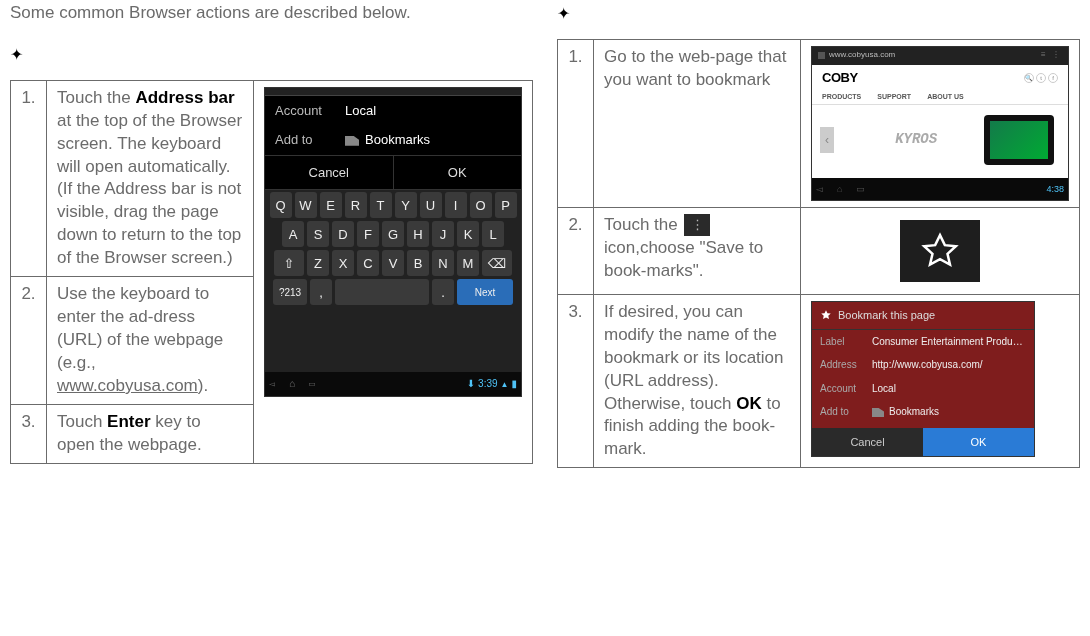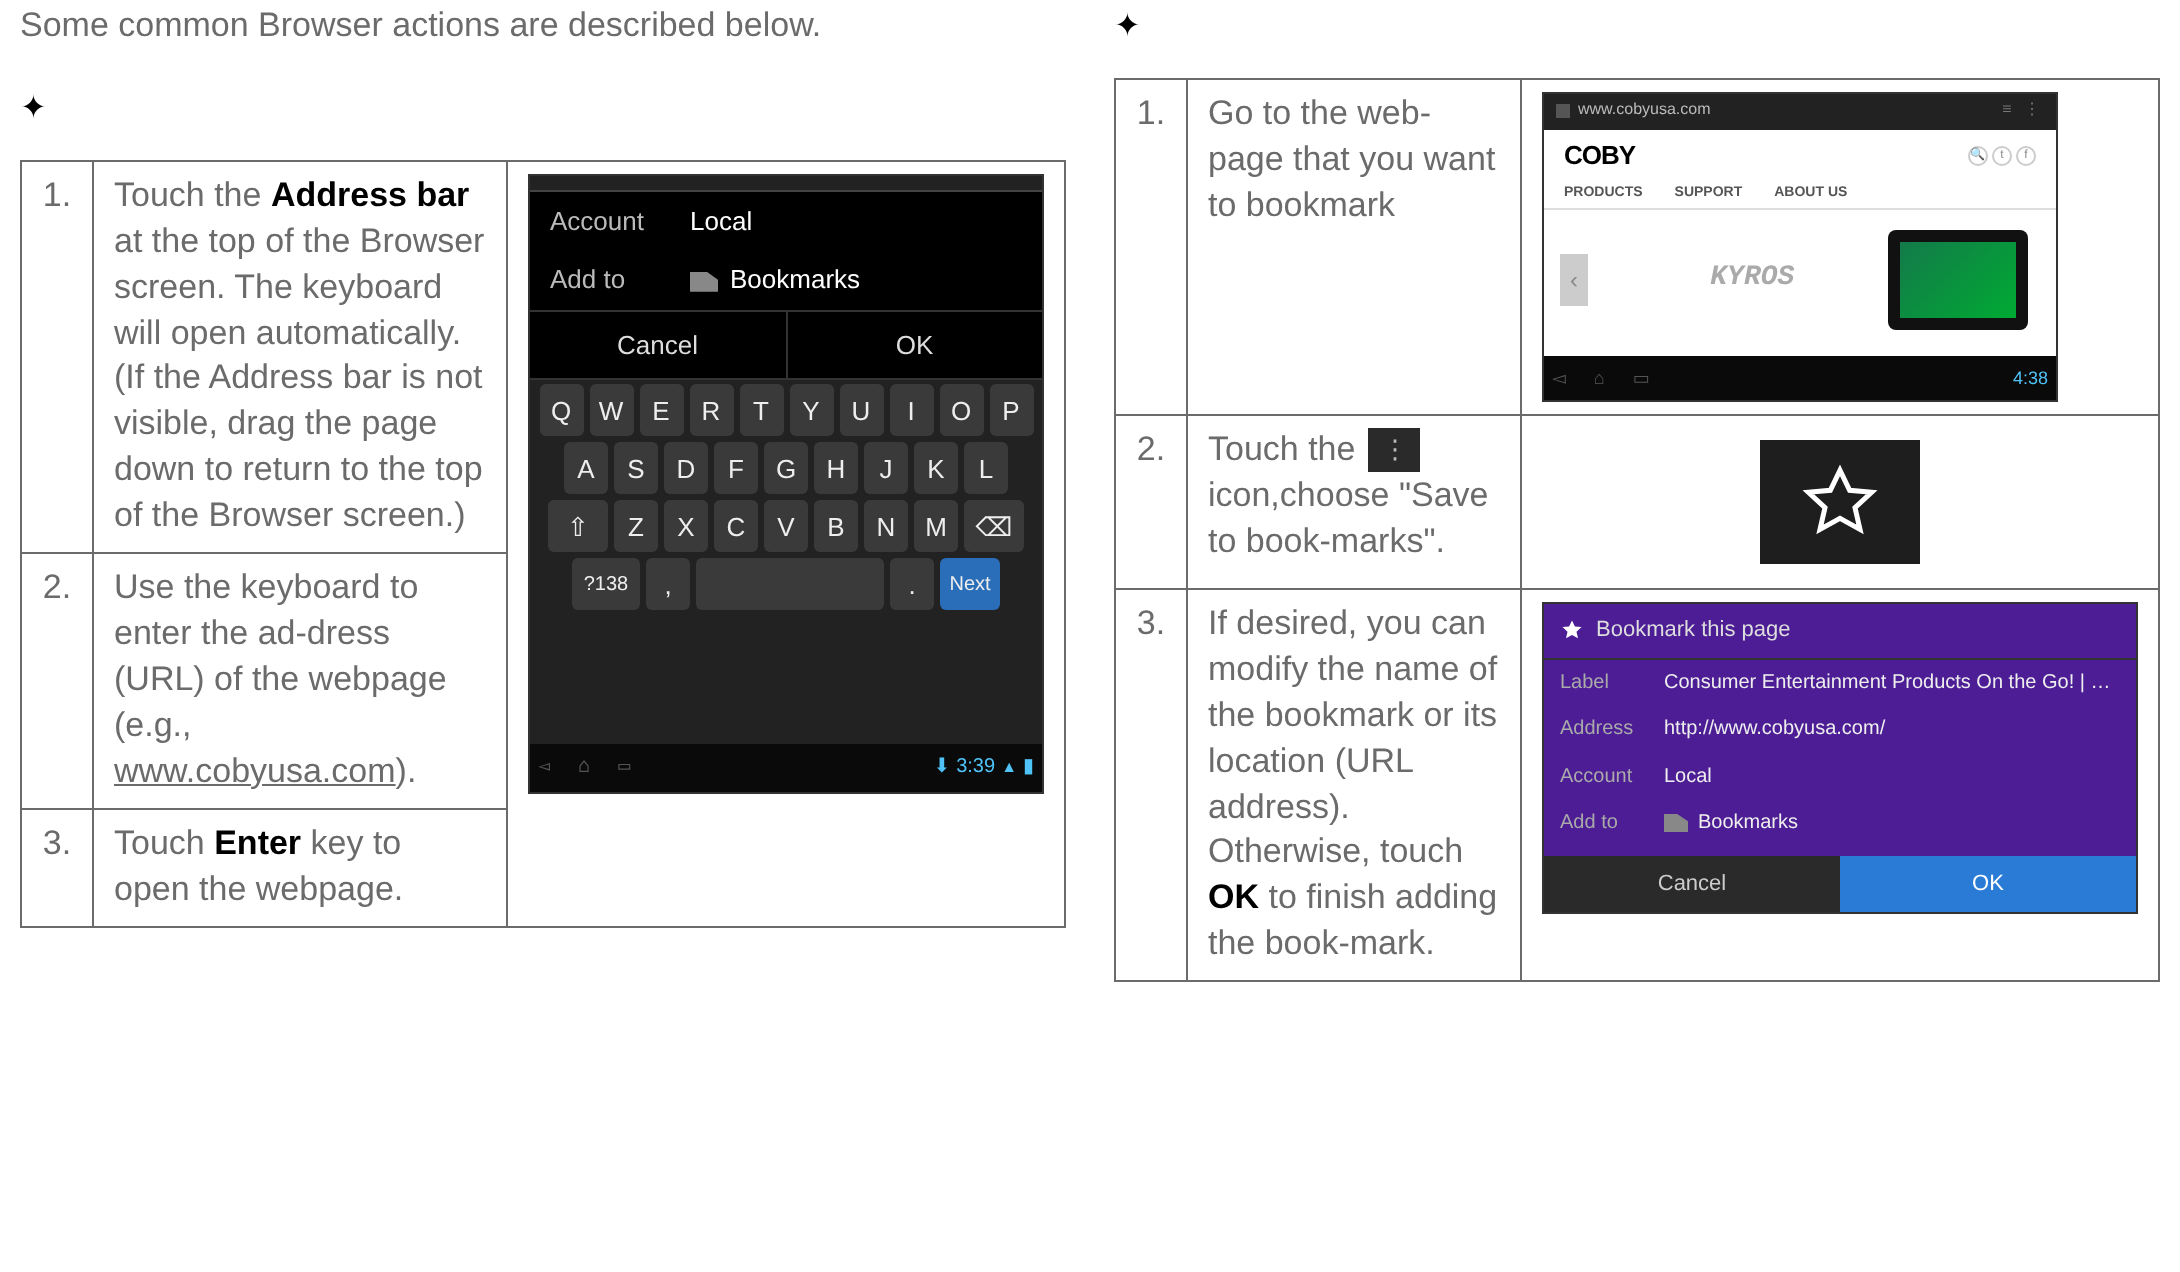--- a/index.html
+++ b/index.html
@@ -55,21 +55,21 @@
   .mock1 .val { color: #fff; }
   .mock1 .bm-icon { display:inline-block; width:14px; height:10px; background:#888; clip-path: polygon(0 0,60% 0,100% 40%,100% 100%,0 100%); margin-right:6px; vertical-align:middle;}
   .mock1 .btns { display:flex; border-top:1px solid #333; border-bottom:1px solid #333; }
   .mock1 .btns div { flex:1; text-align:center; padding:8px 0; color:#ddd; font-size:13px; }
   .mock1 .btns div + div { border-left:1px solid #333; }
   .mock1 .kbd { background:#222; flex:1; display:flex; flex-direction:column; padding:2px; gap:3px;}
   .mock1 .krow { display:flex; gap:3px; justify-content:center; }
   .mock1 .key { background:#3a3a3a; color:#eee; font-size:13px; width:22px; height:26px; display:flex; align-items:center; justify-content:center; border-radius:3px;}
   .mock1 .key.w { width:30px; }
   .mock1 .key.sp { width:94px; }
-  .mock1 .key.next { width:30px; background:#2a6db8; font-size:10px;text-align:right; }
+  .mock1 .key.next { width:56px; background:#2a6db8; font-size:10px;text-align:right; }
   .mock1 .key.sym { width:34px; font-size:10px; }
   .mock1 .key.bk { width:30px; }
   .mock1 .navbar { height:24px; background:#0a0a0a; display:flex; align-items:center; justify-content:space-between; padding:0 4px; font-size:10px;}
   .mock1 .navbar .nbl { display:flex; gap:14px; color:#555;}
   .mock1 .navbar .nbl span { font-family: monospace; }
   .mock1 .navbar .time { color:#4fc3f7; display:flex; align-items:center; gap:3px;}
   .mock1 .navbar .wifi::before { content:"▲"; font-size:8px; color:#4fc3f7;}
 
   
   .mock2 {
@@ -96,21 +96,21 @@
   .mock2 .nav2 { height:22px; background:#0a0a0a; display:flex; align-items:center; justify-content:space-between; padding:0 4px; font-size:9px;}
   .mock2 .nav2 .l { display:flex; gap:14px; color:#555;}
   .mock2 .nav2 .time { color:#4fc3f7;}
 
   
   .mock3 { width:80px; height:62px; background:#1e1e1e; margin:6px auto; display:flex; align-items:center; justify-content:center; }
   .mock3 svg { width:40px; height:40px; }
 
   
   .mock4 {
-    width:298px; background:#4c1d95; color:#ddd; font-size:11px; border:1px solid #333;
+    width:224px; background:#7f1d1d; color:#ddd; font-size:11px; border:1px solid #333;
   }
   .mock4 .ttl { display:flex; align-items:center; gap:6px; padding:6px 8px; border-bottom:1px solid #333;}
   .mock4 .ttl svg { width:12px; height:12px; }
   .mock4 .r4 { display:flex; padding:5px 8px; align-items:center;}
   .mock4 .r4 .lb { width:52px; color:#aaa; font-size:10px;}
   .mock4 .r4 .vl { flex:1; color:#eee; font-size:10px; white-space:nowrap; overflow:hidden; text-overflow:ellipsis;}
   .mock4 .r4 .bm-icon2 { display:inline-block; width:12px; height:9px; background:#888; clip-path: polygon(0 0,55% 0,100% 40%,100% 100%,0 100%); margin-right:5px; vertical-align:middle;}
   .mock4 .bts { display:flex; margin-top:4px;}
   .mock4 .bts div { flex:1; text-align:center; padding:7px 0; font-size:11px;}
   .mock4 .bts .c { background:#2a2a2a; color:#ccc;}
@@ -187,21 +187,21 @@
               <div class="key">Z</div>
               <div class="key">X</div>
               <div class="key">C</div>
               <div class="key">V</div>
               <div class="key">B</div>
               <div class="key">N</div>
               <div class="key">M</div>
               <div class="key bk">⌫</div>
             </div>
             <div class="krow">
-              <div class="key sym">?138</div>
+              <div class="key sym">?213</div>
               <div class="key">,</div>
               <div class="key sp"></div>
               <div class="key">.</div>
               <div class="key next">Next</div>
             </div>
           </div>
           <div class="navbar">
             <div class="nbl">
               <span>◅</span>
               <span>⌂</span>

